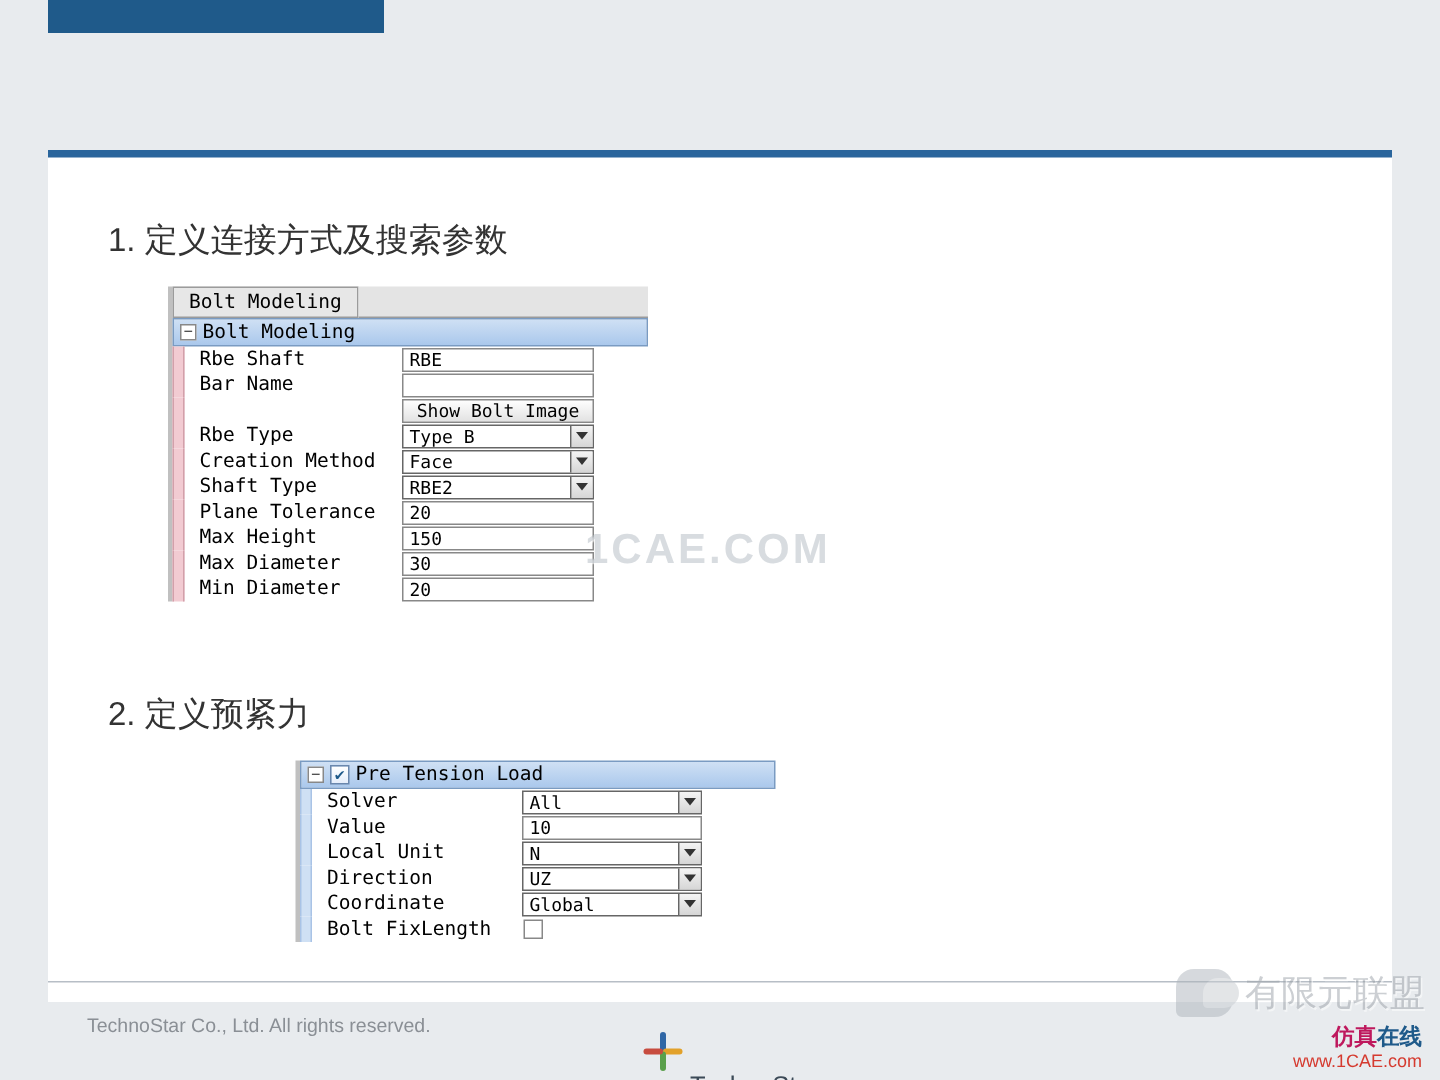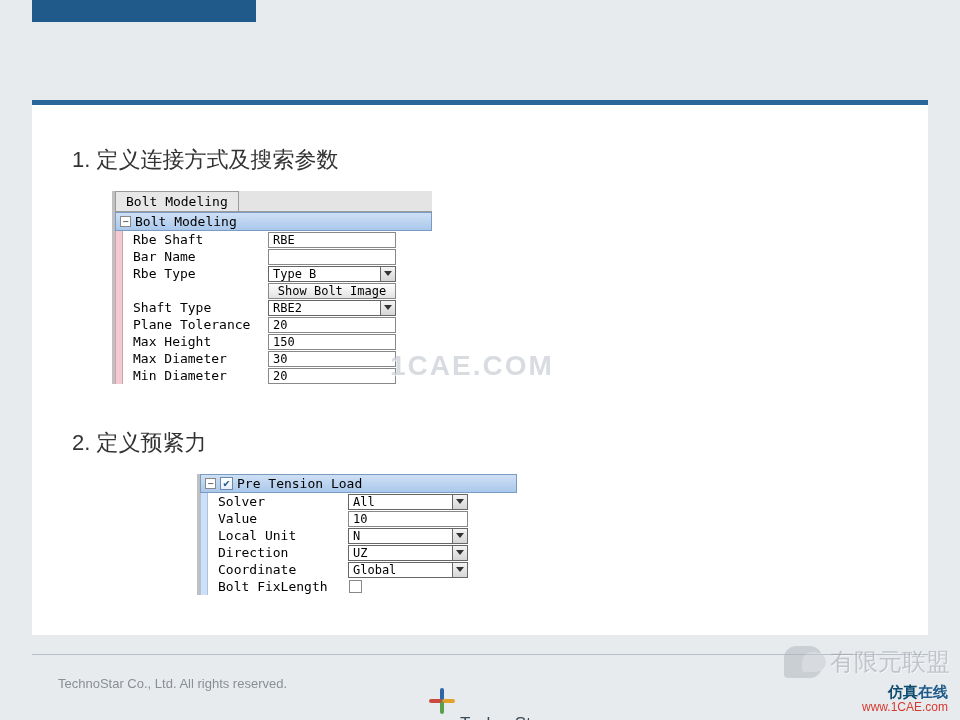--- a/index.html
+++ b/index.html
@@ -220,21 +220,21 @@
     font-size: 24px; color: #9ba1a8;
     text-shadow: 1px 1px #fff;
   }
   .site-badge {
     position: absolute;
     right: 12px; top: 684px;
     text-align: right;
     line-height: 1.1;
   }
   .site-badge .line1 { font-size: 15px; }
-  .site-badge .line1 .a { color: #0c4a6e; font-weight: 600; margin-top: 23px; }
+  .site-badge .line1 .a { color: #be185d; font-weight: 600; margin-top: 23px; }
   .site-badge .line1 .b { color: #1f5a8a; font-weight: 600; text-align: center; }
   .site-badge .line2 { font-size: 12px; color: #d53a2f; }
 </style>
 </head>
 <body>
 
 <div class="top-blue-tab"></div>
 
 <div class="slide">
   <div class="content">
@@ -260,33 +260,43 @@
       </div>
       <div class="row">
         <div class="row-stripe"></div>
         <div class="row-label">Bar Name</div>
         <div class="row-field">
             <input class="txt-input" value="" style="">
           </div>
       </div>
       <div class="row">
         <div class="row-stripe"></div>
+        <div class="row-label"></div>
+        <div class="row-field">
+            <button class="btn" style="width:128px">Show Bolt Image</button>
+          </div>
+      </div>
+      <div class="row">
+        <div class="row-stripe"></div>
         <div class="row-label">Rbe Type</div>
         <div class="row-field">
             <div class="select">
               <span>Type B</span>
               <div class="arrow"></div>
             </div>
           </div>
       </div>
       <div class="row">
         <div class="row-stripe"></div>
-        <div class="row-label"></div>
-        <div class="row-field">
-            <button class="btn" style="width:128px">Show Bolt Image</button>
+        <div class="row-label">Creation Method</div>
+        <div class="row-field">
+            <div class="select">
+              <span>Face</span>
+              <div class="arrow"></div>
+            </div>
           </div>
       </div>
       <div class="row">
         <div class="row-stripe"></div>
         <div class="row-label">Shaft Type</div>
         <div class="row-field">
             <div class="select">
               <span>RBE2</span>
               <div class="arrow"></div>
             </div>
@@ -315,21 +325,21 @@
       </div>
       <div class="row">
         <div class="row-stripe"></div>
         <div class="row-label">Min Diameter</div>
         <div class="row-field">
             <input class="txt-input" value="20" style="">
           </div>
       </div>
     </div>
 
-    <div class="section-title" style="margin-top:44px">2. 定义预紧力</div>
+    <div class="section-title" style="margin-top:60px">2. 定义预紧力</div>
 
     <div class="panel panel2">
       <div class="group-header">
         <span class="tree-toggle">−</span>
         <span class="check">✔</span>
         <span>Pre Tension Load</span>
       </div>
       <div class="row">
         <div class="row-stripe blue"></div>
         <div class="row-label">Solver</div>

